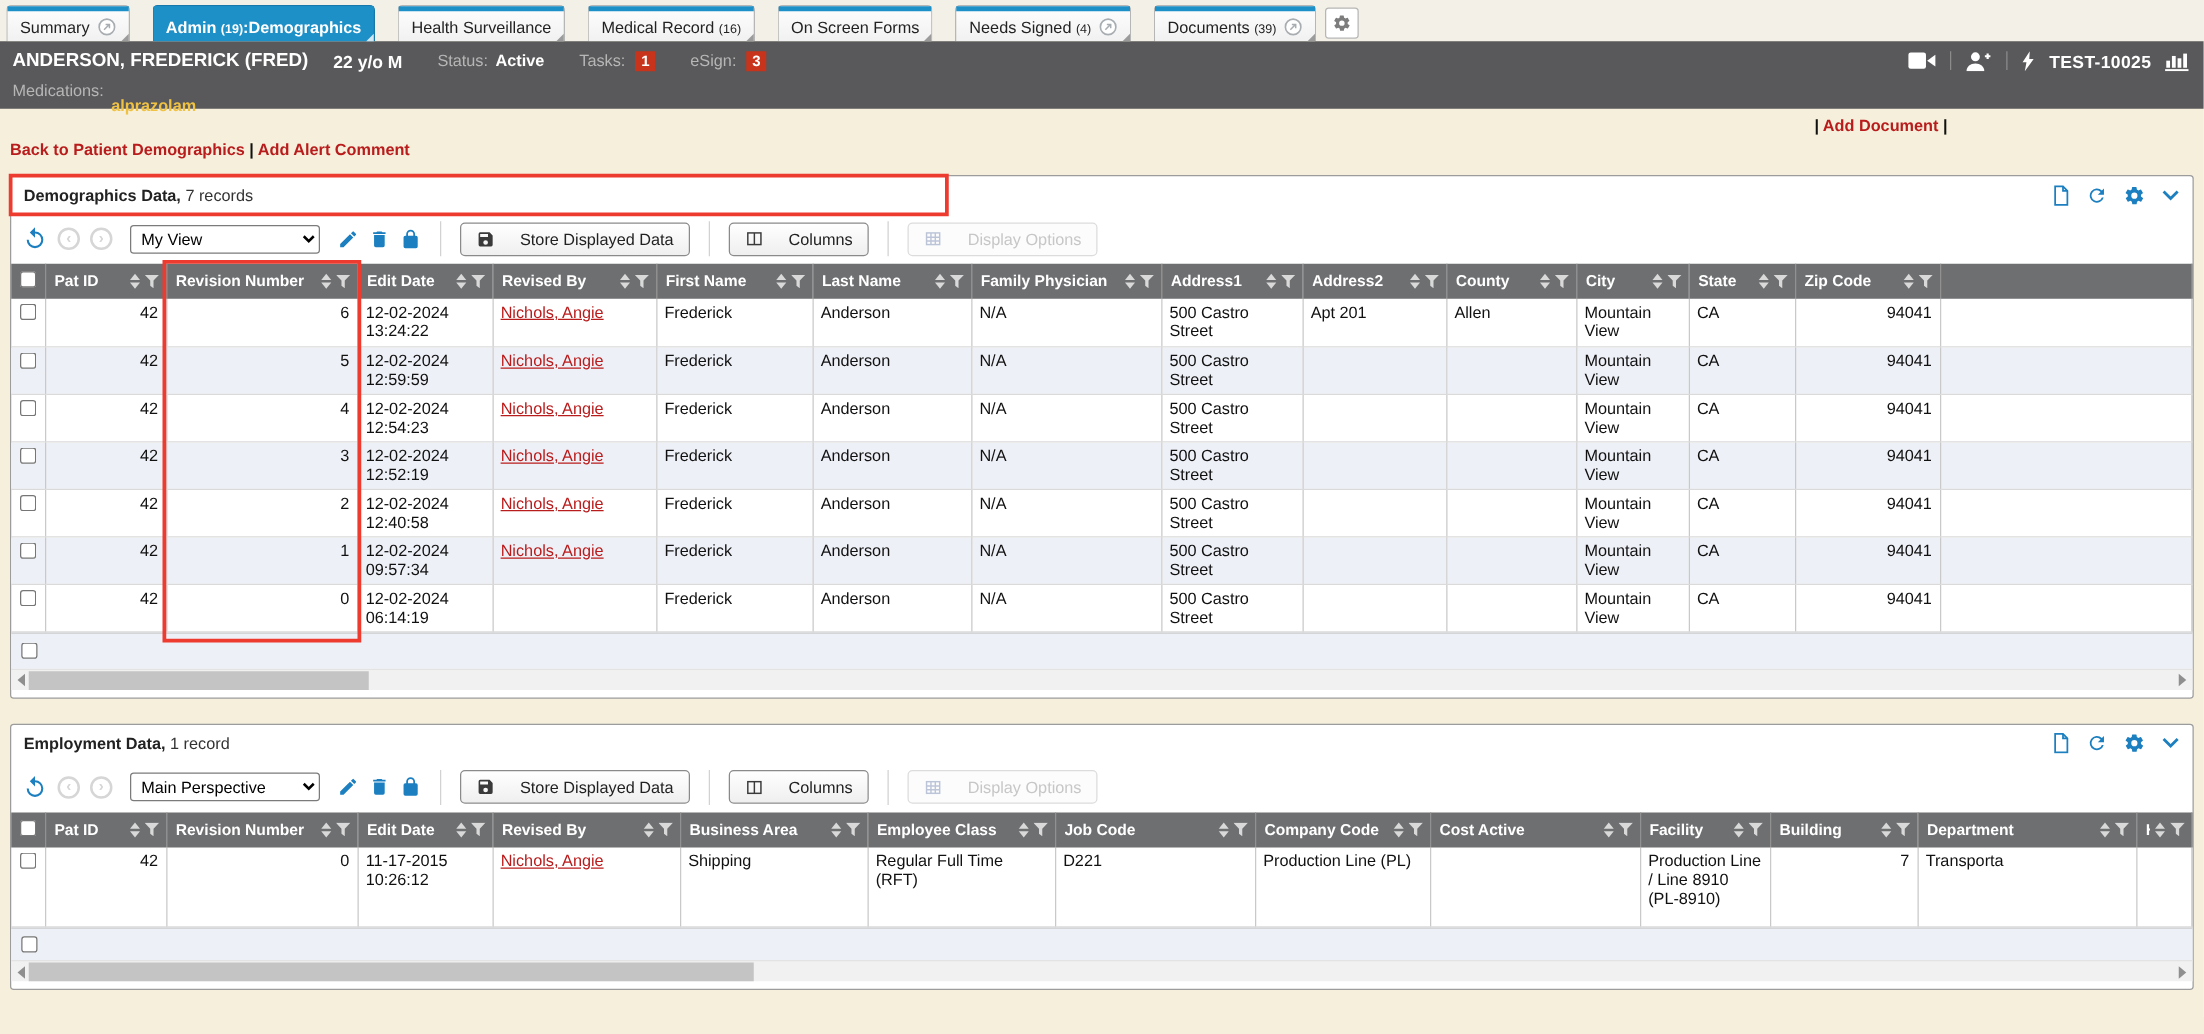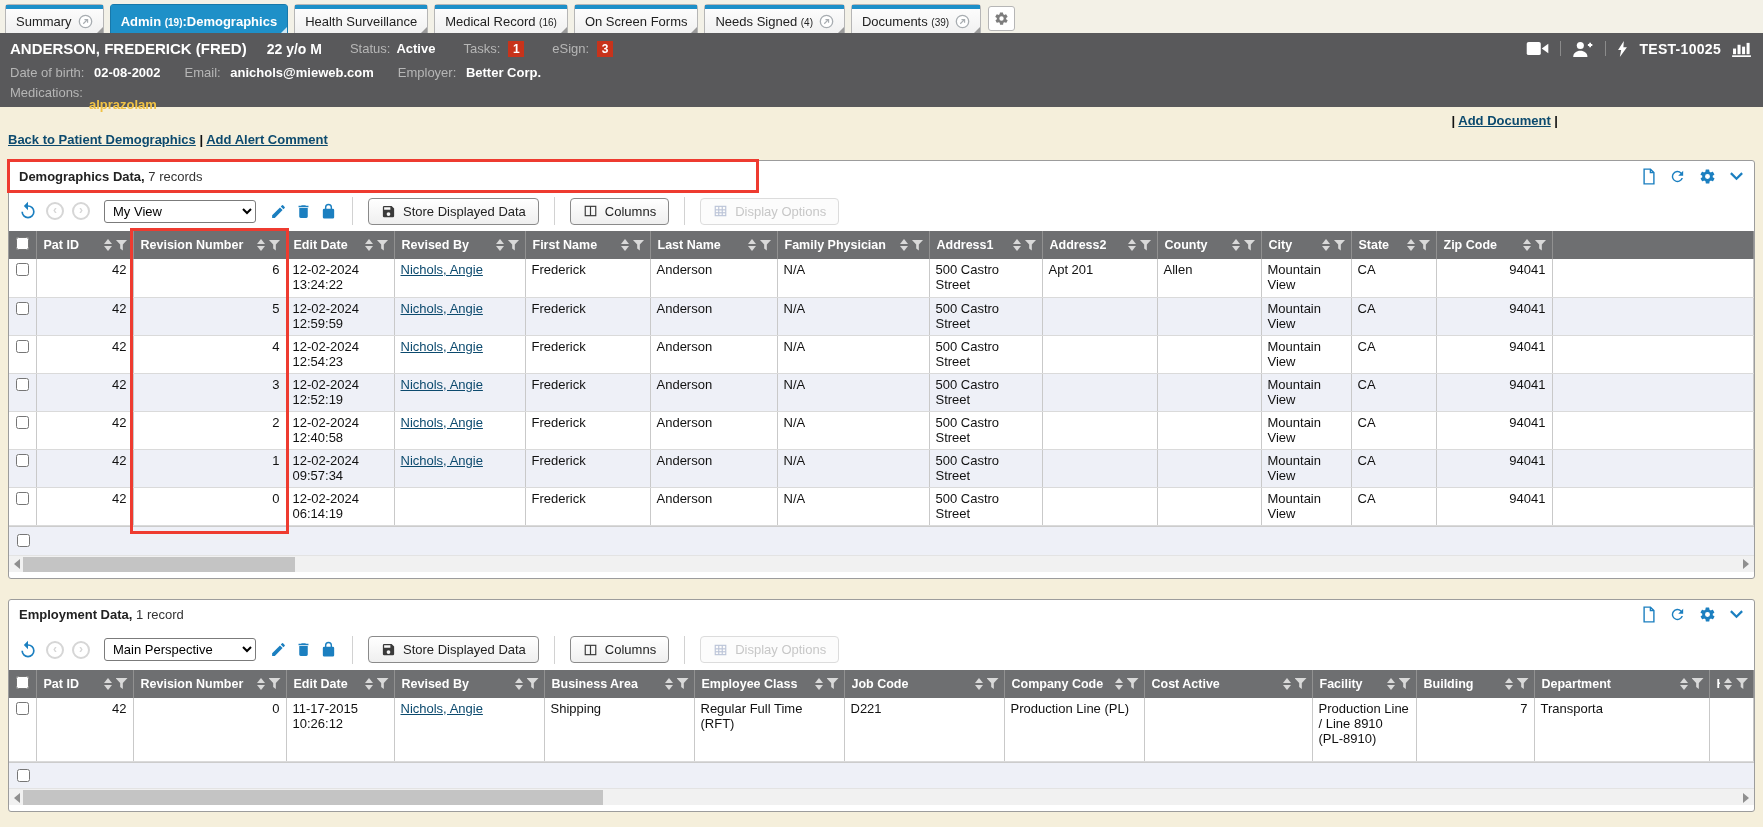--- a/index.html
+++ b/index.html
@@ -30,41 +30,41 @@
   .badge { background:#c8331b; color:#fff; font-weight:bold; font-size:12px; min-width:16px; height:16px; line-height:16px;
            text-align:center; display:inline-block; margin-left:8px; padding:0 2px; }
   .b-icons { margin-left:auto; display:flex; align-items:center; gap:11px; }
   .vsep { width:1px; height:15px; background:#8b8b8b; }
   .b-station { font-weight:bold; font-size:14px; letter-spacing:.3px;text-align:right; }
   .b-row2,.b-row3 { height:20px; display:flex; align-items:center; }
   .b-row2 .grp2 { margin-right:24px; }
 
   
   .content { padding:0 8px; }
-  a.blk { color:#0c4a6e; text-decoration:underline; cursor:pointer; }
+  a.blk { color:#b91c1c; cursor:pointer; }
   .adddoc { margin-top:6px; height:16px; text-align:right; padding-right:197px; font-weight:bold; }
   .navlinks { margin-top:3px; height:17px; font-weight:bold; }
 
   
   .panel { position:relative; margin-top:11px; background:#fff; border:1px solid #9c9c9c; border-radius:3px; }
   .panel.employment { margin-top:20px; }
   .panel-head { height:30px; display:flex; align-items:center; padding:0 10px; }
   .ptitle b { font-size:13px; color:#222; }
   .ptitle span { color:#333; }
   .picons { margin-left:auto; display:flex; gap:13px; align-items:center; }
   .picon { cursor:pointer; display:flex; }
 
   .toolbar { height:40px; display:flex; align-items:center; padding:0 9px; gap:8px; }
   .tb-ico { display:flex; cursor:pointer; }
   .tb-circ { width:18px; height:18px; border-radius:50%; border:2px solid #d6d6d6; color:#d6d6d6;
              display:flex; align-items:center; justify-content:center; font-size:12px; font-weight:bold; line-height:1; padding-bottom:2px; }
   select.view { width:152px; height:23px; border:1px solid #7b7b7b; border-radius:3px; font-size:13px; padding:0 4px;
                 background:#fff; font-family:"Liberation Sans",sans-serif; margin:0 6px; }
   .tb-sep { width:1px; height:28px; background:#d2d2d2; margin:0 7px; }
-  .btn { height:27px; display:inline-flex; align-items:center; gap:7px; padding:0 12px; border:1px solid #8a8a8a;
+  .btn { height:27px; display:inline-flex; align-items:center; gap:20px; padding:0 12px; border:1px solid #8a8a8a;
          border-radius:4px; background:linear-gradient(#ffffff,#efefef); font-size:13px; color:#222; cursor:pointer; white-space:nowrap; }
   .btn.disabled { border-color:#dcdcdc; color:#c7c7c7; background:#fcfcfc; cursor:default; }
 
   
   table { border-collapse:collapse; table-layout:fixed; width:100%; }
   thead th { background:#6e6f71; color:#fff; font-size:12.5px; font-weight:bold; height:28px; padding:0;
              border-right:1px solid #919191; text-align:left; }
   th .hw { display:flex; align-items:center; gap:4px; padding:0 5px 0 7px; }
   th .hl { flex:1; white-space:nowrap; overflow:hidden; }
   .sorticon { display:flex; flex-direction:column; gap:2px; cursor:pointer; }
@@ -92,21 +92,21 @@
   .harrow.right { right:5px; border-left:6px solid #8f8f8f; }
 
   .redbox { position:absolute; border:3px solid #ee3b30; pointer-events:none; z-index:5; }
   .redbox.title-box { left:-2px; top:-2px; width:752px; height:34px; }
   .redbox.col-box { left:121px; top:67px; width:159px; height:306px; }
 </style>
 </head>
 <body>
 
 <div class="tabbar">
-  <div style="display:flex;align-items:center;gap:6px;">
+  <div style="display:flex;align-items:center;gap:18px;">
       <div class="tab">
         <span>Summary</span>
         <svg viewBox="0 0 16 16" width="15" height="15">
     <circle cx="8" cy="8" r="6.6" fill="#fff" stroke="#a8adb1" stroke-width="1.4"></circle>
     <path d="M5.6 10.4 L10 6 M6.9 5.9 h3.3 v3.3" fill="none" stroke="#a8adb1" stroke-width="1.3"></path>
   </svg>
       </div>
       <div class="tab active">
         <span>Admin <span class="cnt">(19)</span>:Demographics</span>
       </div>
@@ -175,34 +175,20 @@
       <span class="b-station">TEST-10025</span>
       <svg viewBox="0 0 20 17" width="19" height="16">
           <rect x="1" y="8" width="3.2" height="6" fill="#fff"></rect>
           <rect x="5.8" y="4" width="3.2" height="10" fill="#fff"></rect>
           <rect x="10.6" y="6" width="3.2" height="8" fill="#fff"></rect>
           <rect x="15.4" y="2" width="3.2" height="12" fill="#fff"></rect>
           <rect x="0" y="15.2" width="20" height="1.8" fill="#fff"></rect>
         </svg>
     </span>
   </div>
-  <div class="b-row2">
-    <span class="grp2">
-      <span class="lbl">Date of birth:</span>
-      <span class="val">02-08-2002</span>
-    </span>
-    <span class="grp2">
-      <span class="lbl">Email:</span>
-      <span class="val">anichols@mieweb.com</span>
-    </span>
-    <span class="grp2">
-      <span class="lbl">Employer:</span>
-      <span class="val">Better Corp.</span>
-    </span>
-  </div>
   <div class="b-row3">
     <span class="lbl">Medications:</span>
     <span class="val" style="color:#f0c244;margin-top:24px;">alprazolam</span>
   </div>
 </div>
 
 <div class="content">
 
   <div class="adddoc">
     <span>|</span>

